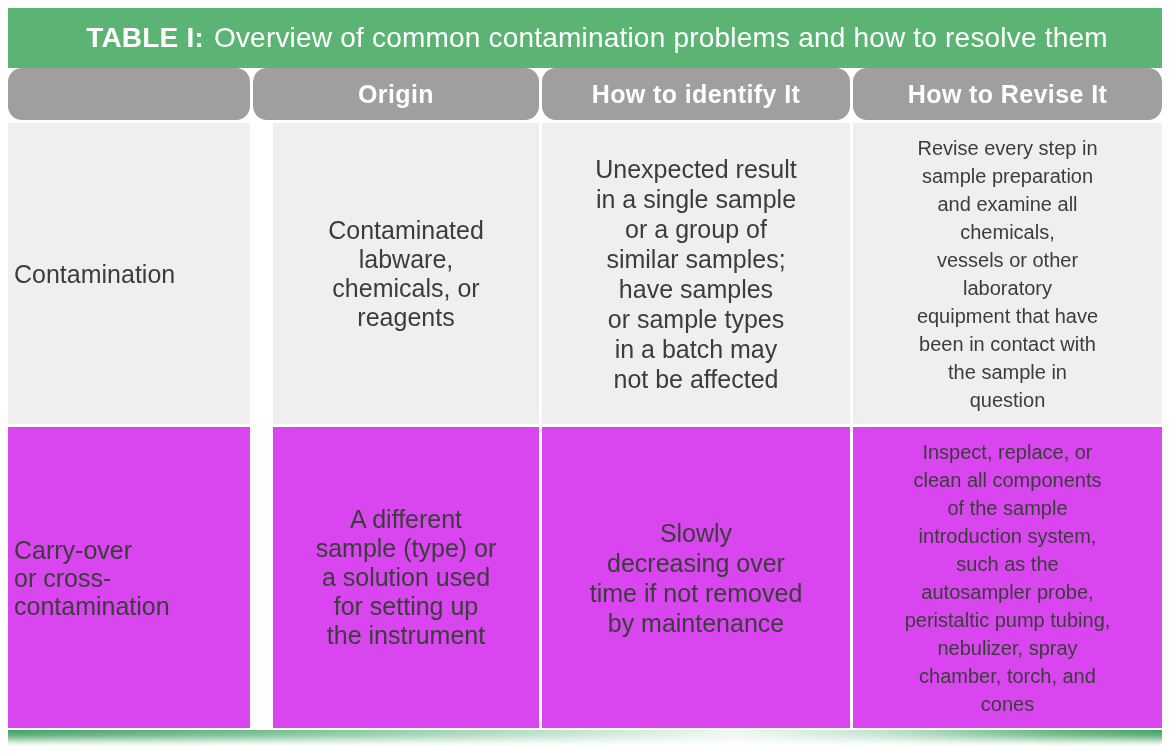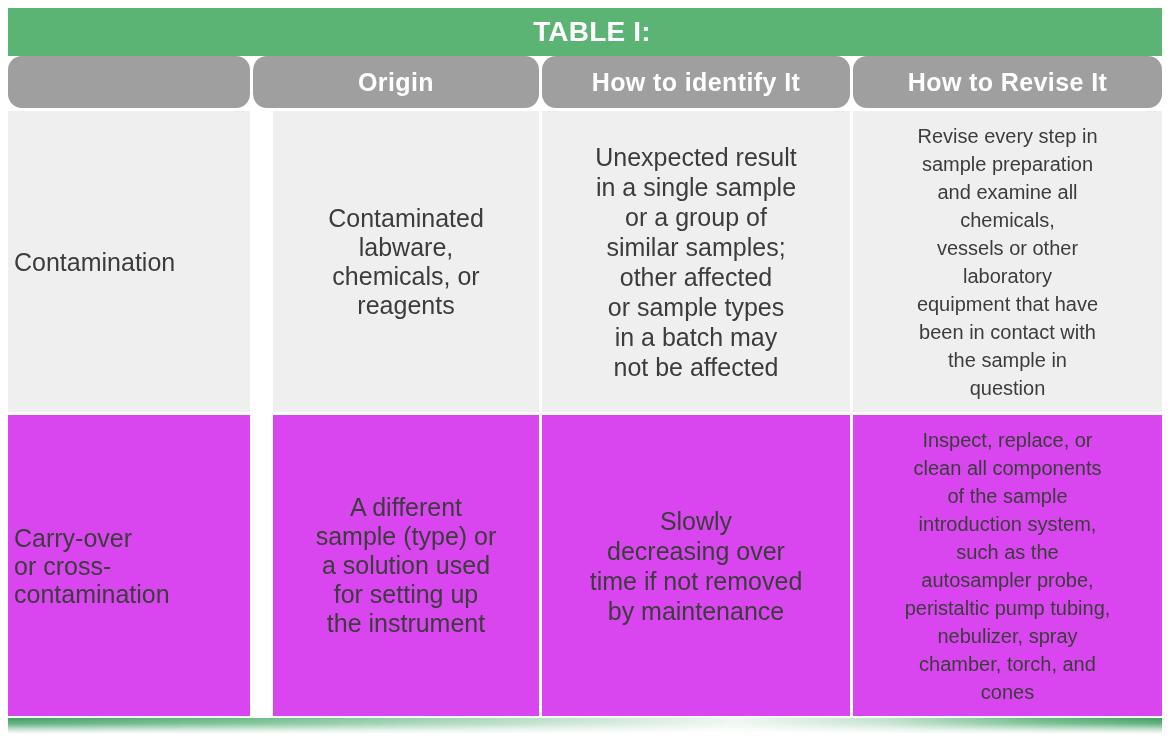--- a/index.html
+++ b/index.html
@@ -16,21 +16,21 @@
 
   .table-wrap {
     position: absolute;
     left: 8px;
     top: 8px;
     width: 1154px;
   }
 
   
   .title-bar {
-    height: 48px;
+    height: 60px;
     background: #5cb474;
     color: #ffffff;
     display: flex;
     align-items: center;
     justify-content: center;
     font-size: 28px;
     letter-spacing: 0.2px;
     white-space: nowrap;
     padding-left: 24px;
   }
@@ -105,40 +105,41 @@
   }
 </style>
 </head>
 <body>
 
 <div class="page">
   <div class="table-wrap">
 
     <div class="title-bar">
       <span class="title-label">TABLE I:</span>
+      <span class="title-text">Overview of common contamination problems and how to resolve them</span>
     </div>
 
     <div class="grid header-row">
       <div class="header-cell"></div>
       <div class="header-cell">Origin</div>
       <div class="header-cell">How to identify It</div>
       <div class="header-cell">How to Revise It</div>
     </div>
 
     <div class="grid data-row row-light">
       <div class="cell label-cell">Contamination</div>
       <div class="cell origin-cell">Contaminated
 labware,
 chemicals, or
 reagents</div>
       <div class="cell identify-cell">Unexpected result
 in a single sample
 or a group of
 similar samples;
-other affected
+have samples
 or sample types
 in a batch may
 not be affected</div>
       <div class="cell solve-cell">Revise every step in
 sample preparation
 and examine all
 chemicals,
 vessels or other
 laboratory
 equipment that have

